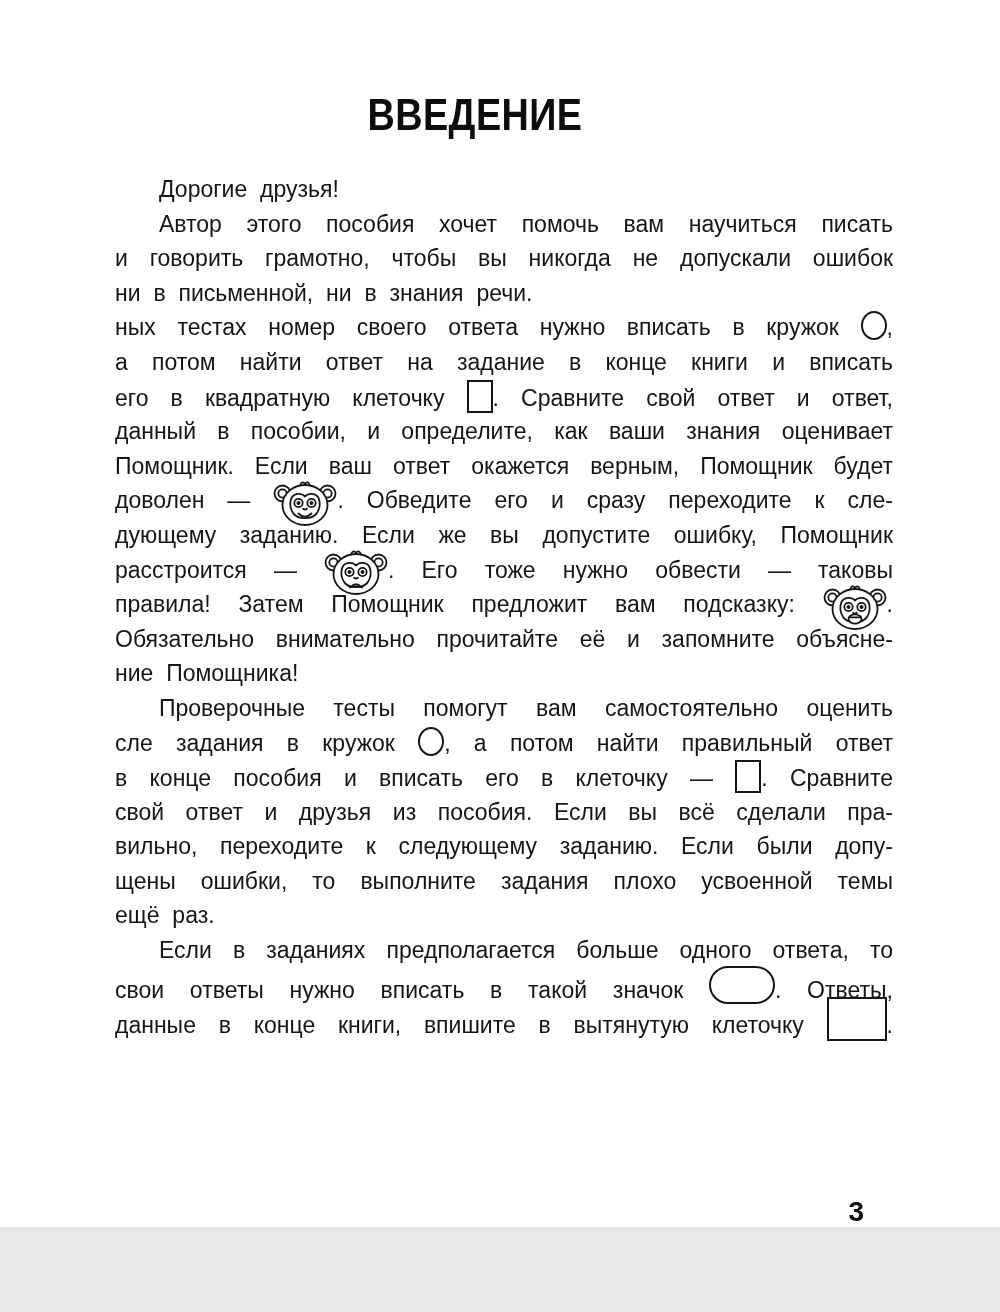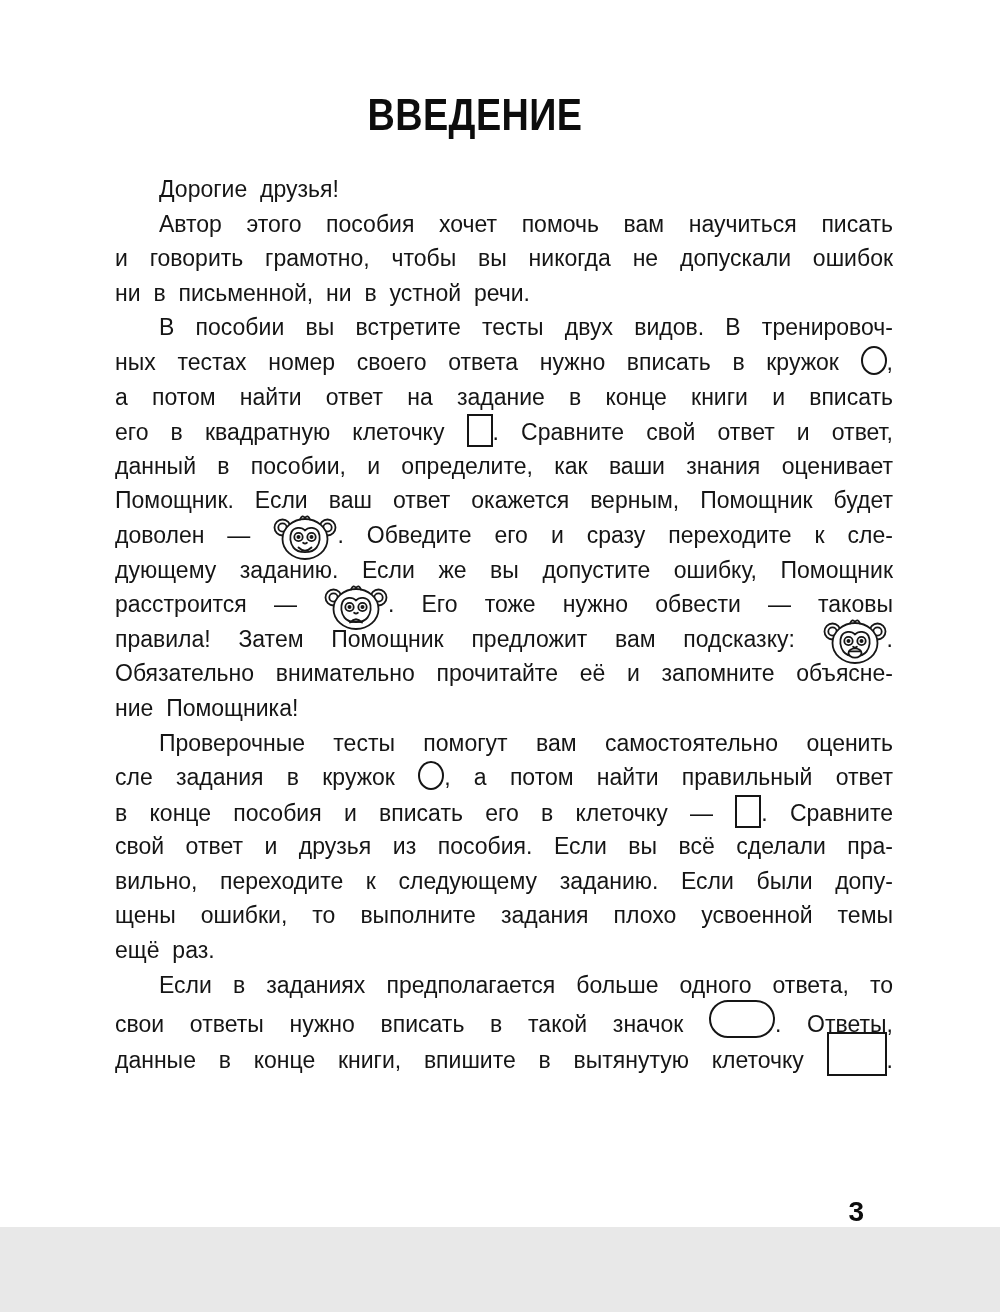--- a/index.html
+++ b/index.html
@@ -38,22 +38,21 @@
 </style>
 </head>
 <body>
 
 <div class="page">
   <h1 class="title">ВВЕДЕНИЕ</h1>
   <div class="body" id="body-text">
       <div class="line first last">Дорогие друзья!</div>
       <div class="line first">Автор этого пособия хочет помочь вам научиться писать</div>
       <div class="line">и говорить грамотно, чтобы вы никогда не допускали ошибок</div>
-      <div class="line last">ни в письменной, ни в устной речи.</div>
-      <div class="line first">В пособии вы встретите тесты двух видов. В тренировоч-</div>
+      <div class="line last">ни в письменной, ни в знания речи.</div>
       <div class="line">ных тестах номер своего ответа нужно вписать в кружок <span class="ic ic-answer-circle"></span>,</div>
       <div class="line">а потом найти ответ на задание в конце книги и вписать</div>
       <div class="line">его в квадратную клеточку <span class="ic ic-answer-square"></span>. Сравните свой ответ и ответ,</div>
       <div class="line">данный в пособии, и определите, как ваши знания оценивает</div>
       <div class="line">Помощник. Если ваш ответ окажется верным, Помощник будет</div>
       <div class="line">доволен — <span class="ic-monkey"><svg width="64" height="53" viewBox="0 0 64 53" xmlns="http://www.w3.org/2000/svg">
             <g fill="#ffffff" stroke="#161616" stroke-width="1.8" stroke-linecap="round" stroke-linejoin="round">
               <circle cx="9.5" cy="18.5" r="8"></circle>
               <circle cx="9.5" cy="18.5" r="4.2"></circle>
               <circle cx="54.5" cy="18.5" r="8"></circle>

